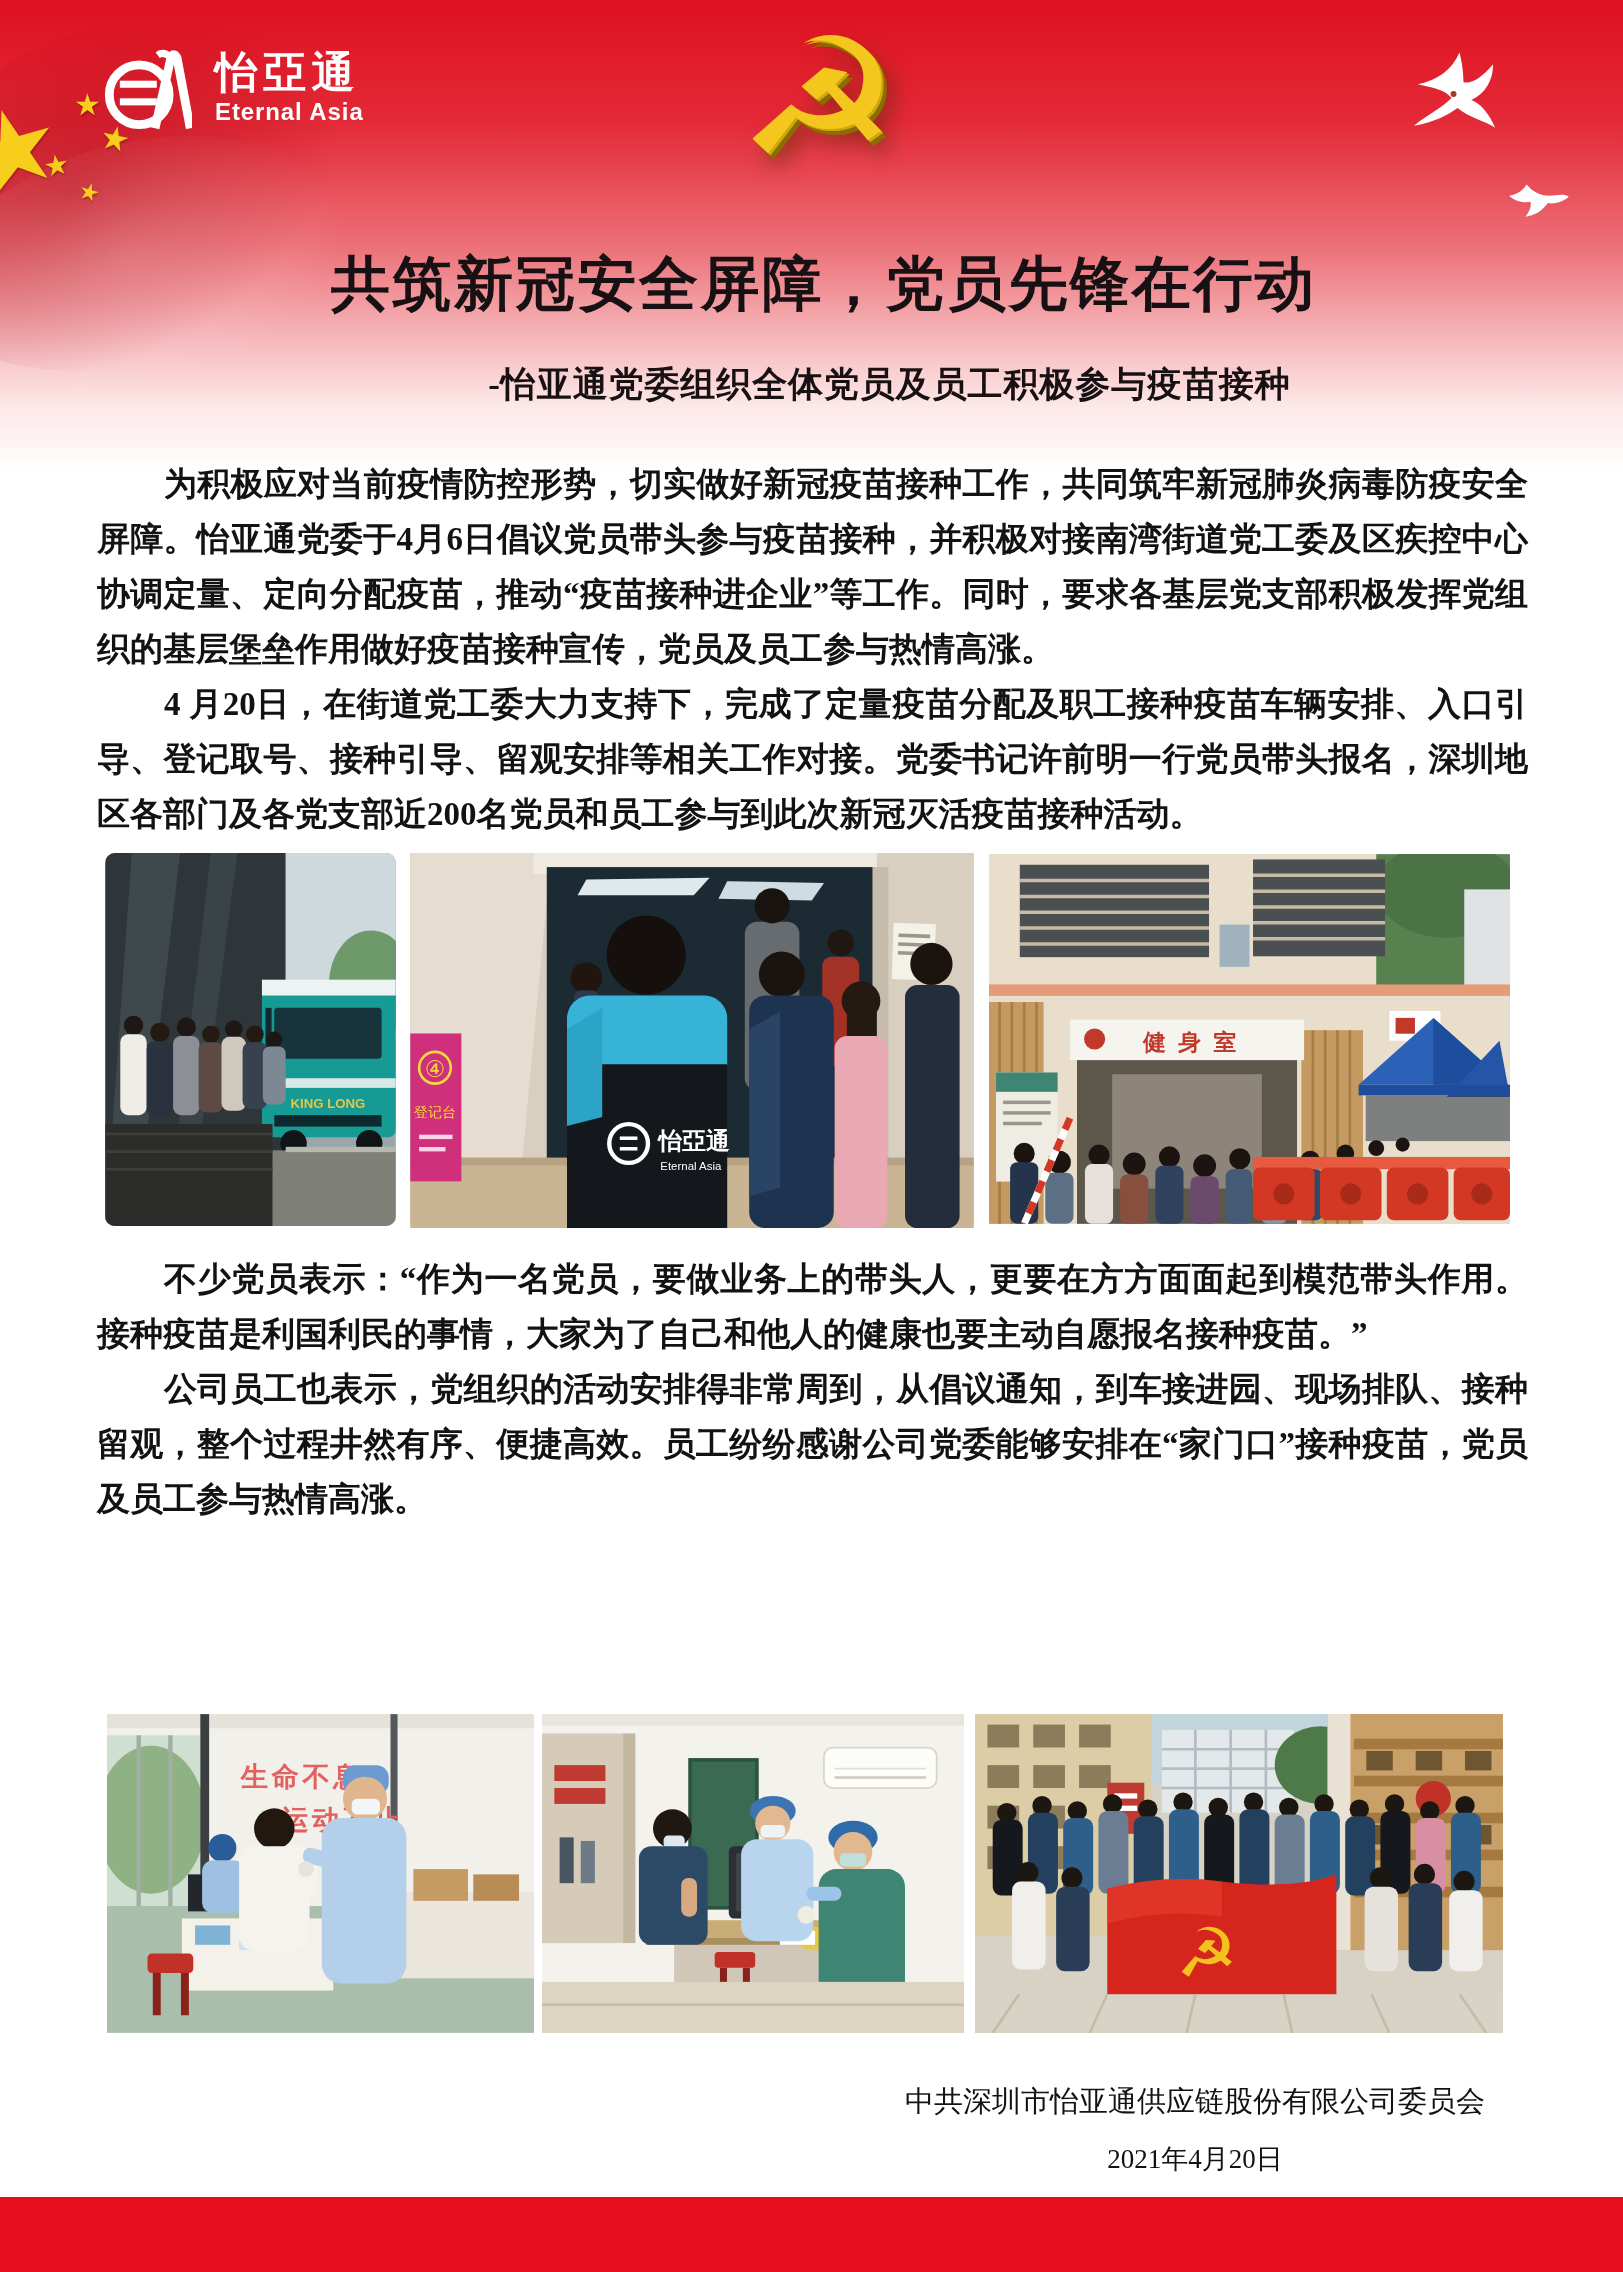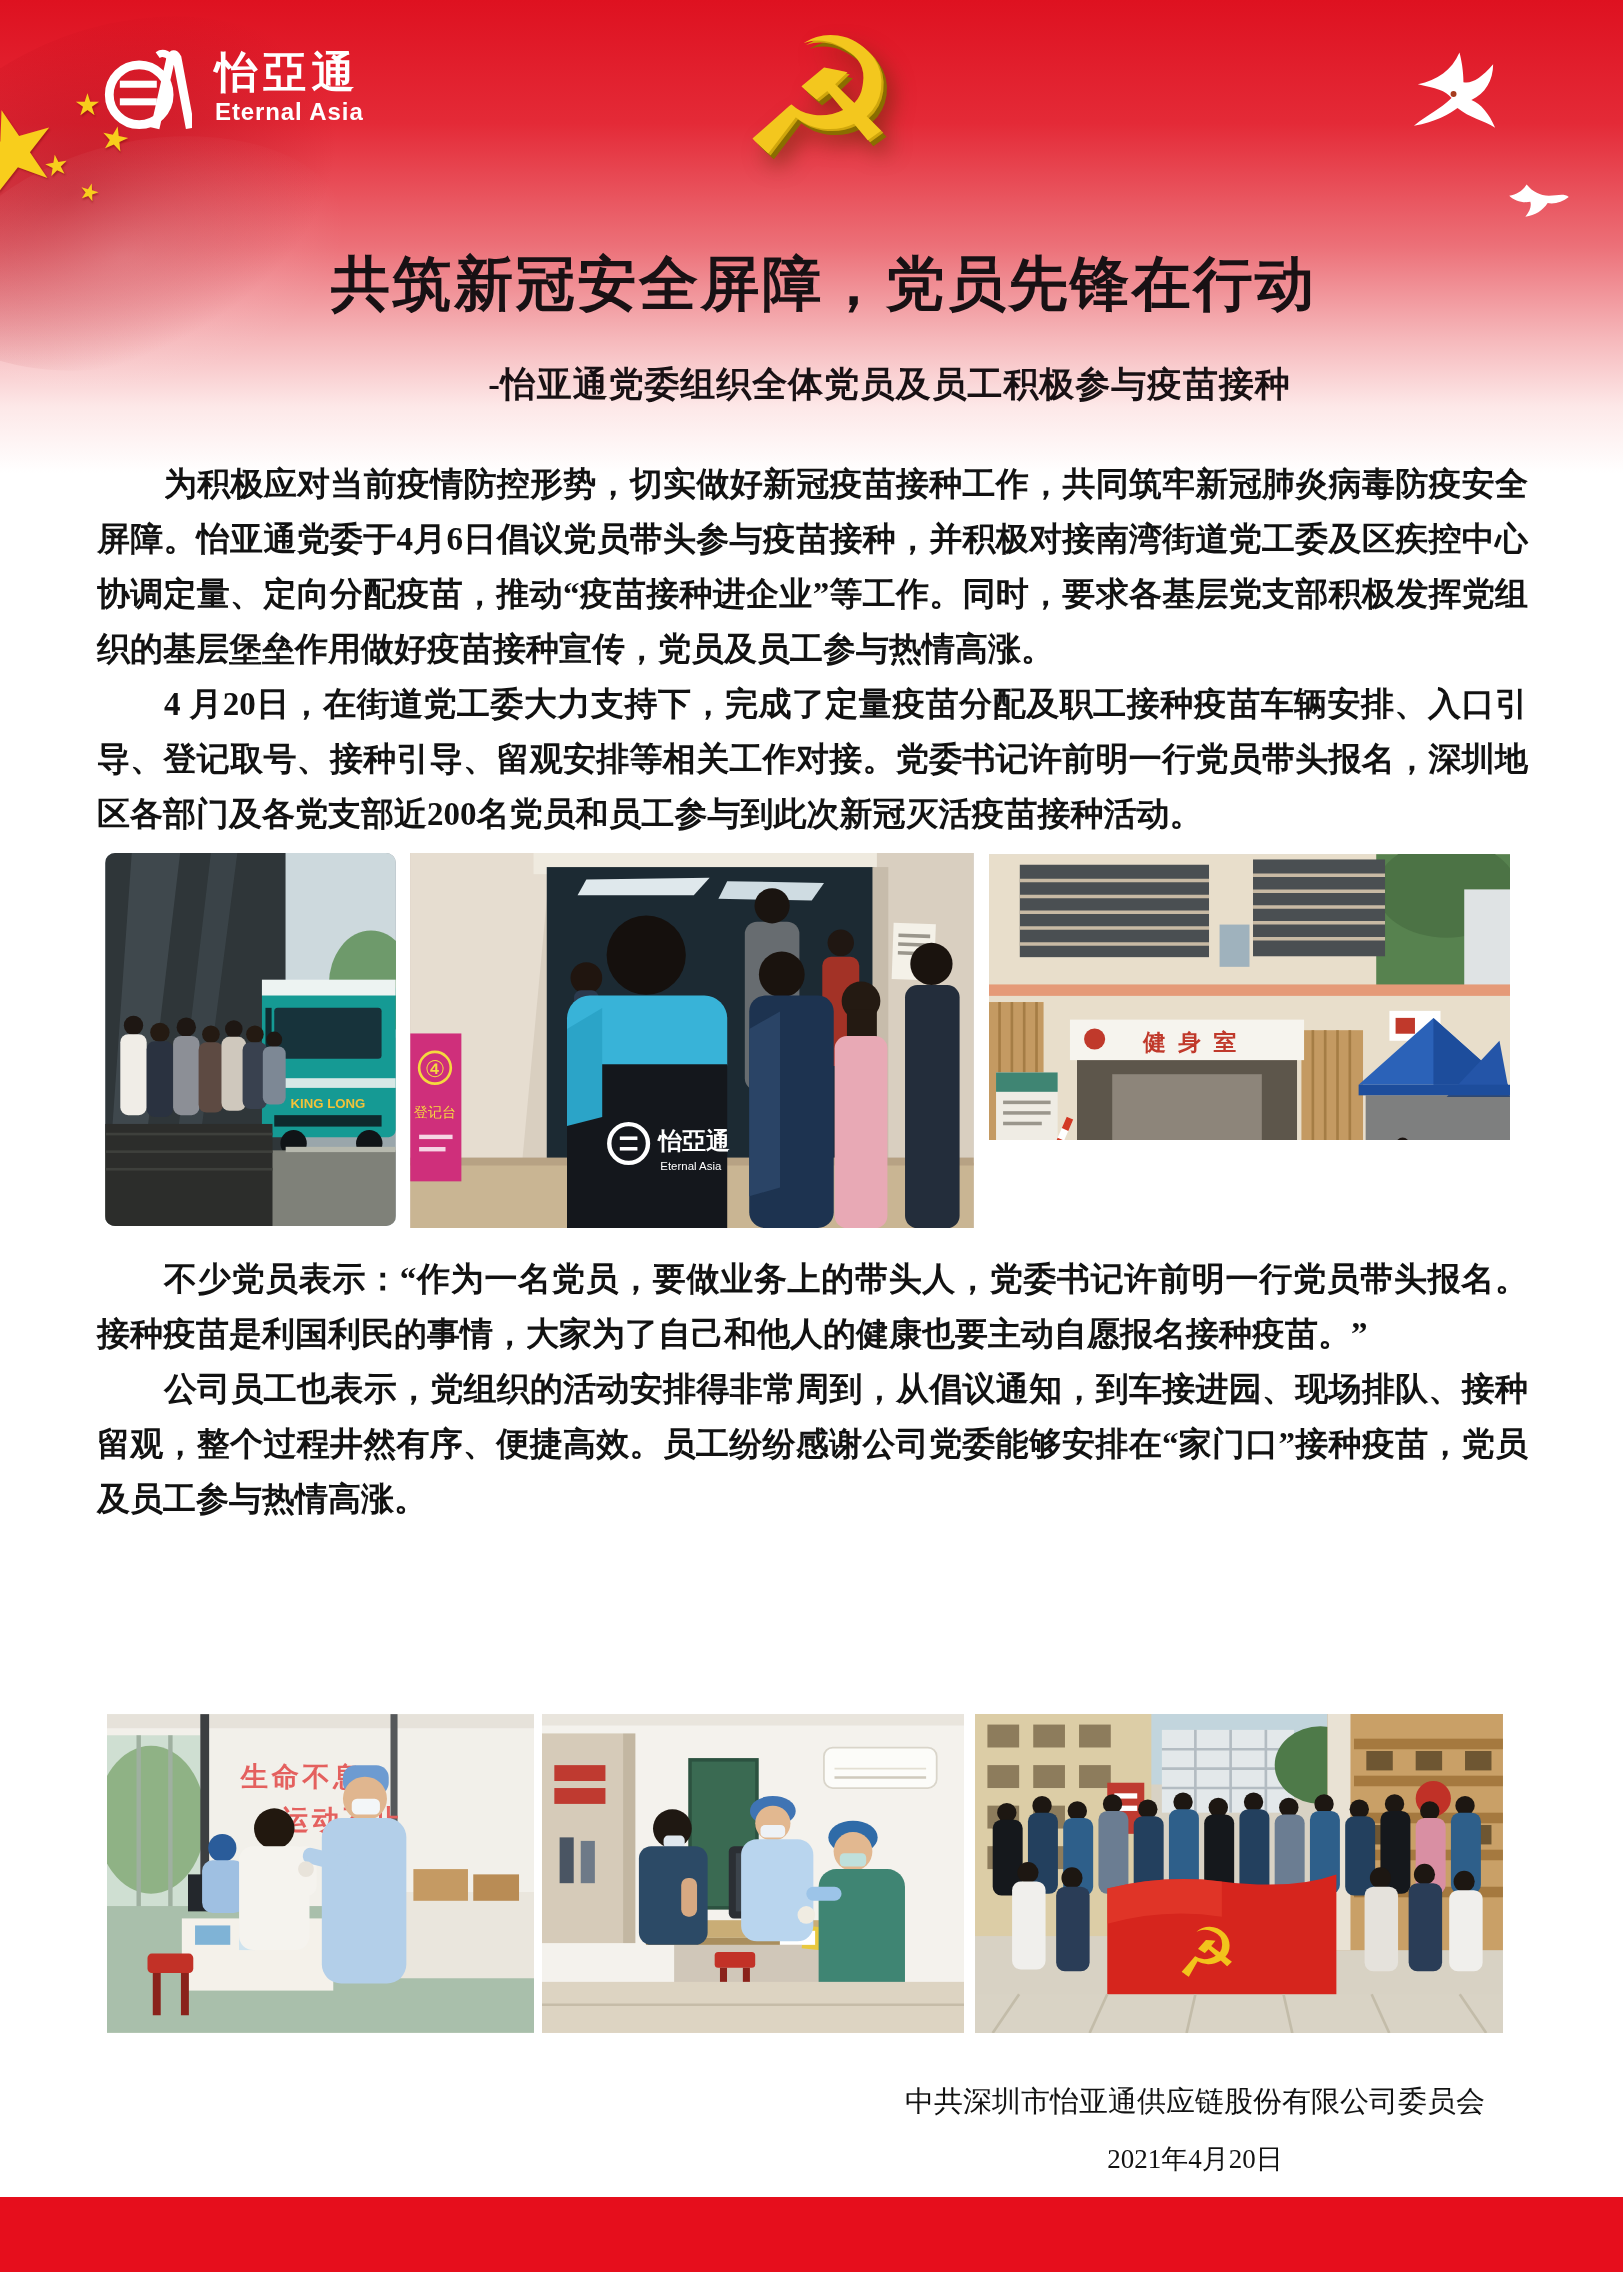--- a/index.html
+++ b/index.html
@@ -44,21 +44,21 @@
   .body-block{position:absolute;left:97px;width:1431px;font-size:33px;line-height:55px;
     text-align:justify;color:#121212;font-weight:bold;}
   .body-block p{margin:0;text-indent:67px;}
   #body1{top:457px;} #body2{top:1252px;}
 
   
   .ph{position:absolute;overflow:hidden;background:#ddd;}
   .ph svg{display:block;}
   #r1p1{left:105px;top:853px;width:291px;height:373px;border-radius:10px;}
   #r1p2{left:410px;top:853px;width:564px;height:375px;}
-  #r1p3{left:989px;top:854px;width:521px;height:286px;}
+  #r1p3{left:989px;top:854px;width:521px;height:370px;}
   #r2p1{left:107px;top:1714px;width:427px;height:319px;}
   #r2p2{left:542px;top:1714px;width:422px;height:319px;}
   #r2p3{left:975px;top:1714px;width:528px;height:319px;}
 
   
   .footer{position:absolute;left:768px;top:2072px;width:854px;text-align:center;color:#121212;}
   .footer .org{font-size:29px;line-height:58px;}
   .footer .date{font-size:27px;line-height:58px;}
   .bottom-bar{position:absolute;left:0;top:2197px;width:1623px;height:76px;background:#e60e1c;}
 </style>
@@ -295,21 +295,21 @@
           <circle cx="411" cy="386" r="12" fill="#a92a18"></circle>
         <circle cx="487" cy="386" r="12" fill="#a92a18"></circle>
           <circle cx="560" cy="386" r="12" fill="#a92a18"></circle>
       </g>
       <line x1="92" y1="300" x2="40" y2="420" stroke="#ffffff" stroke-width="8"></line>
       <line x1="92" y1="300" x2="40" y2="420" stroke="#d23823" stroke-width="8" stroke-dasharray="14 12"></line>
     </svg>
   </figure>
 
   <div id="body2" class="body-block">
-    <p>不少党员表示：“作为一名党员，要做业务上的带头人，党委书记许前明一行党员带头报名。接种疫苗是利国利民的事情，大家为了自己和他人的健康也要主动自愿报名接种疫苗。”</p>
+    <p>不少党员表示：“作为一名党员，要做业务上的带头人，更要在方方面面起到模范带头作用。接种疫苗是利国利民的事情，大家为了自己和他人的健康也要主动自愿报名接种疫苗。”</p>
     <p>公司员工也表示，党组织的活动安排得非常周到，从倡议通知，到车接进园、现场排队、接种留观，整个过程井然有序、便捷高效。员工纷纷感谢公司党委能够安排在“家门口”接种疫苗，党员及员工参与热情高涨。</p>
   </div>
 
   <figure id="r2p1" class="ph" style="margin:0">
     <svg width="427" height="319" viewBox="0 0 485 362">
       <rect width="485" height="362" fill="#f2f0ea"></rect>
       <rect x="0" y="0" width="485" height="16" fill="#e6e2da"></rect>
       <rect x="0" y="24" width="106" height="196" fill="#cfdfd2"></rect>
       <ellipse cx="50" cy="120" rx="62" ry="84" fill="#7aa36b" opacity=".75"></ellipse>
       <line x1="36" y1="24" x2="36" y2="220" stroke="#9fb0a0" stroke-width="5"></line>

